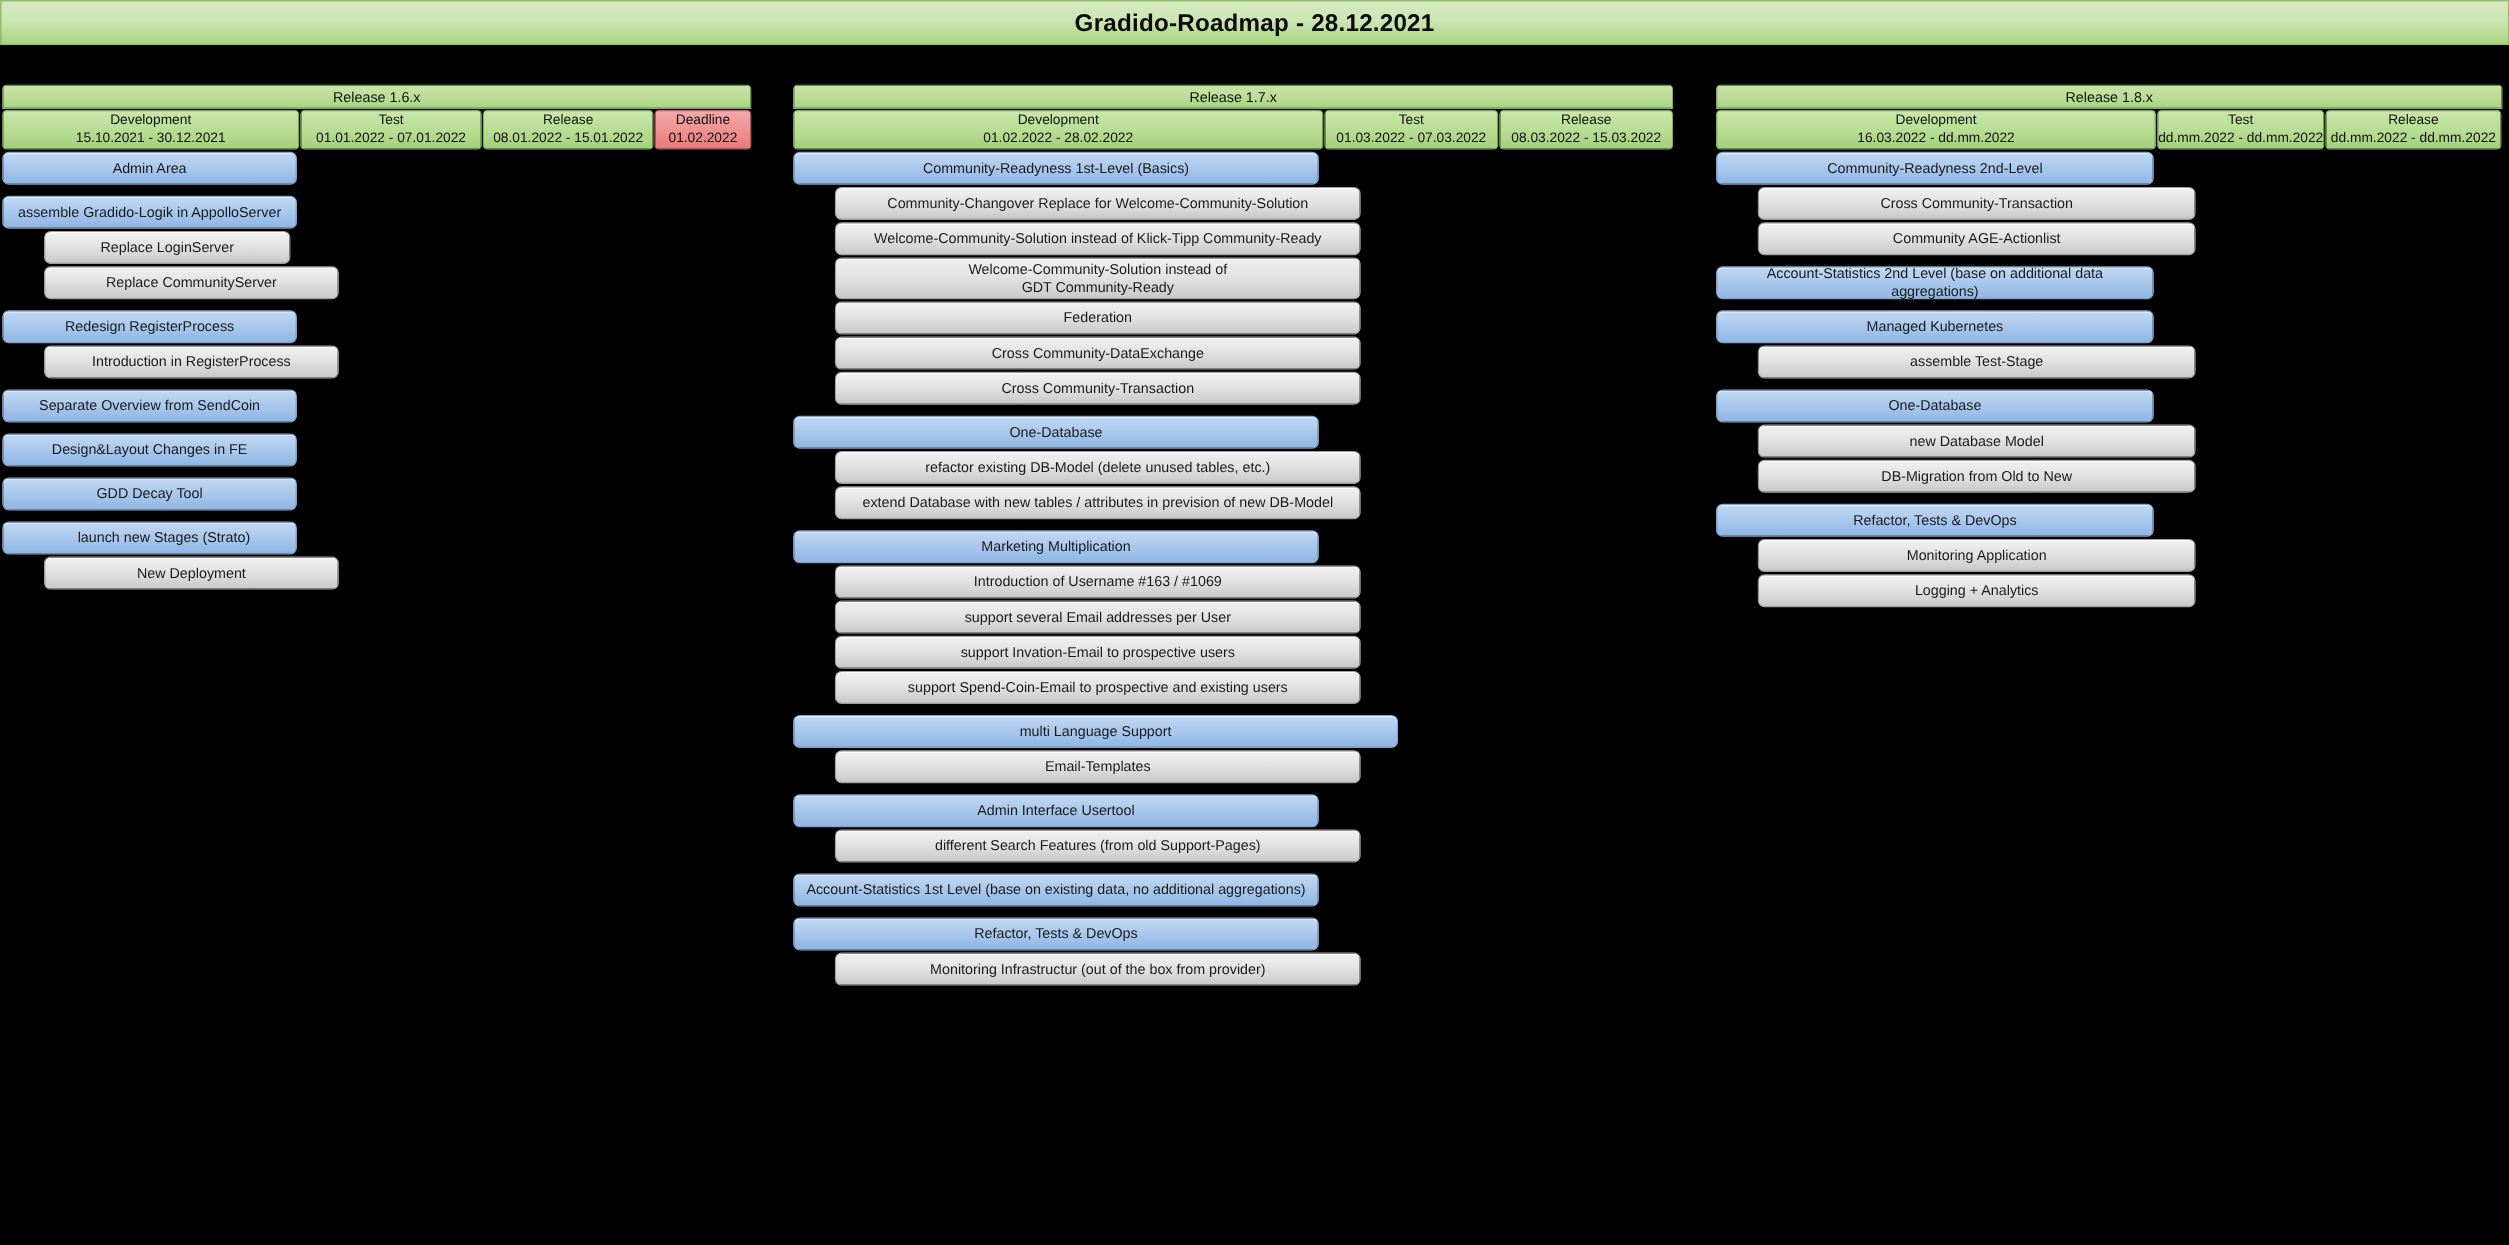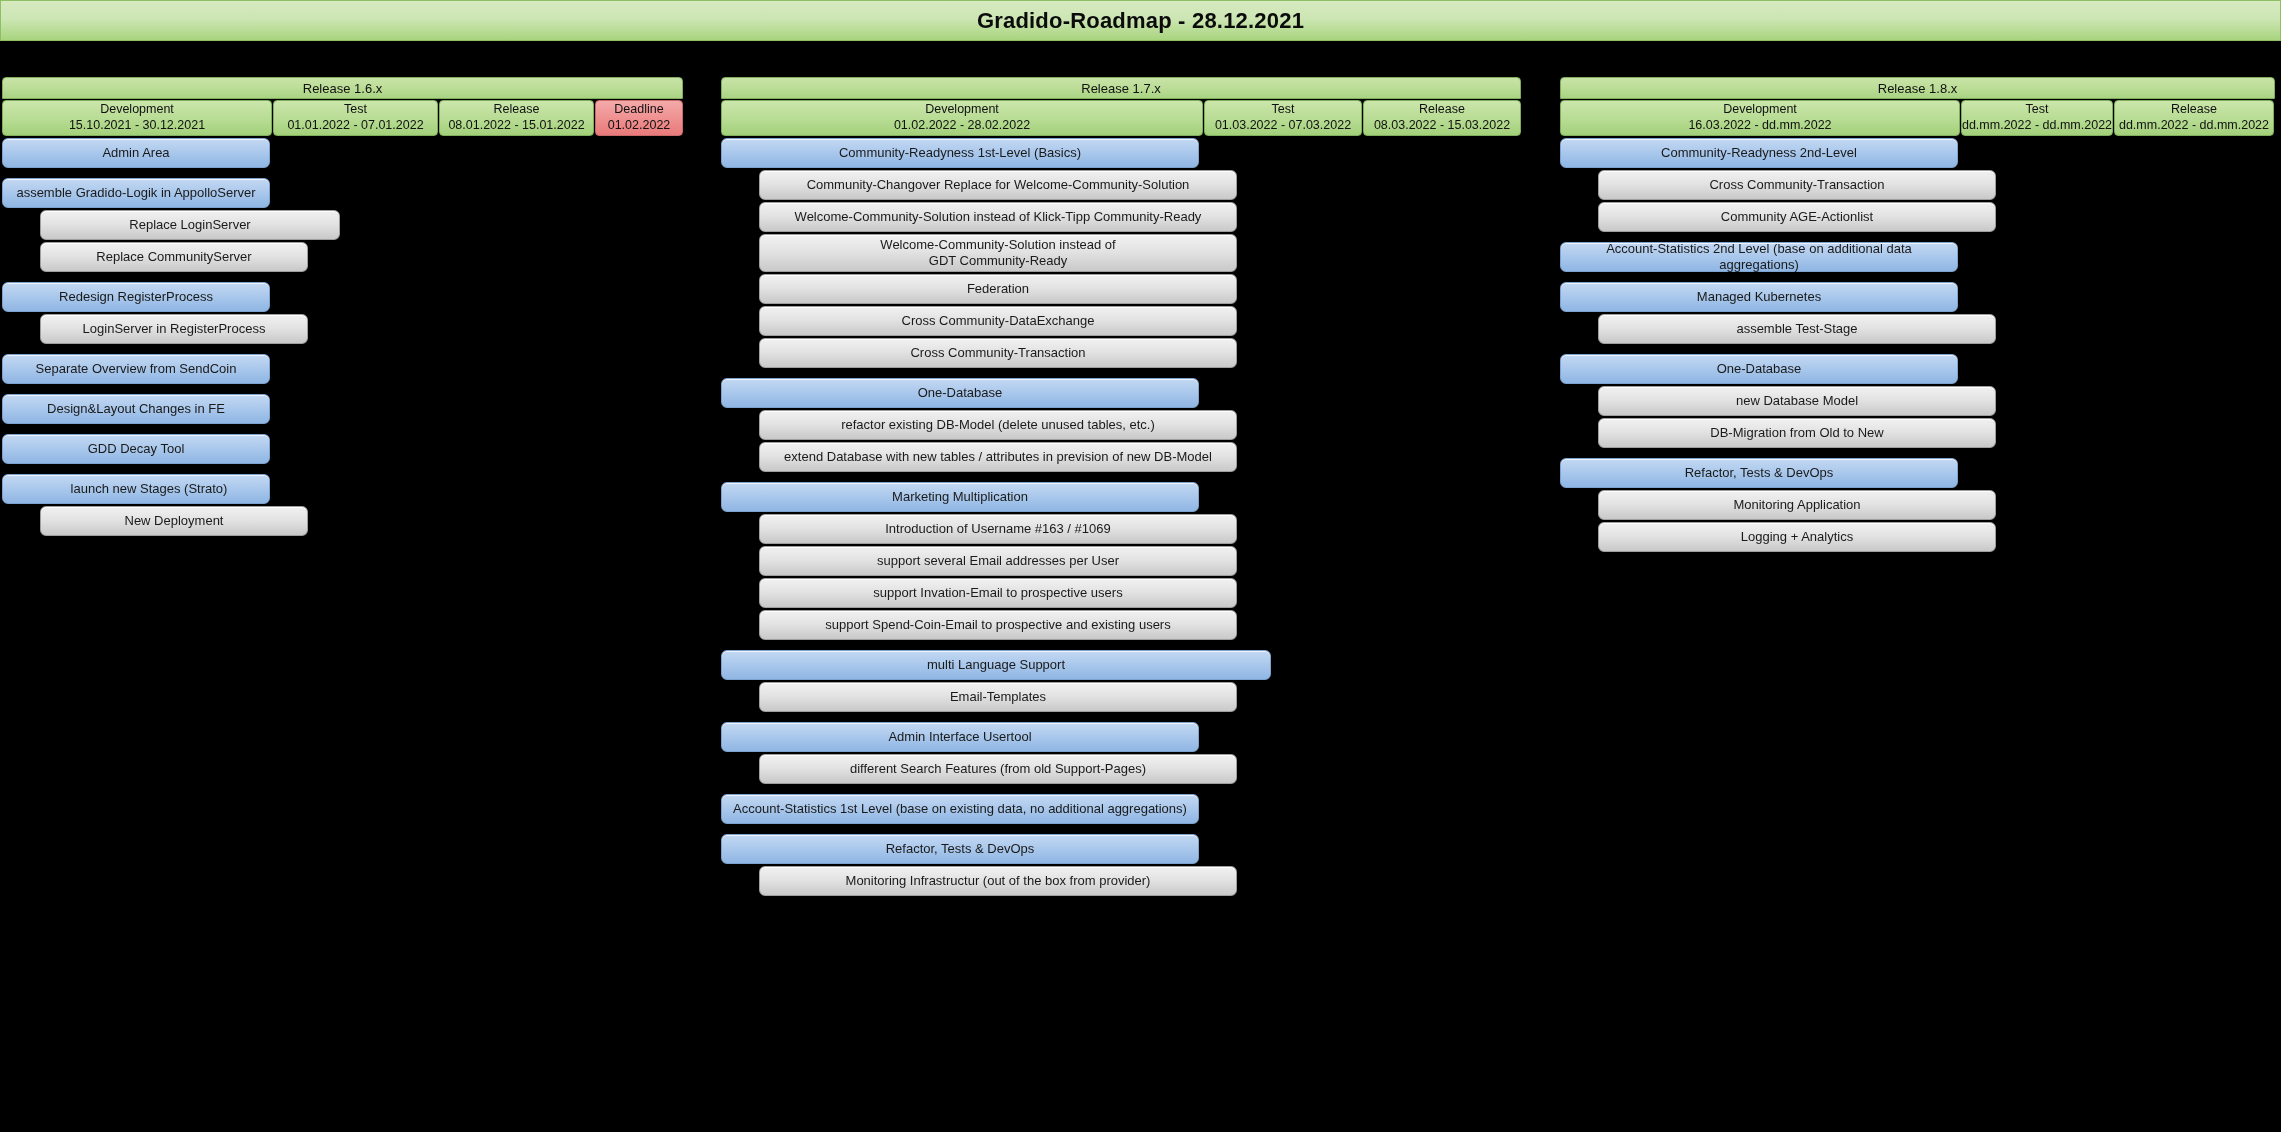--- a/index.html
+++ b/index.html
@@ -139,25 +139,25 @@
           <div class="phase deadline" style="width: 88px;">
             <span class="ph-label">Deadline</span>
             <span class="ph-dates">01.02.2022</span>
           </div>
         </div>
       </div>
       <div class="tasks" style="left: 2px; width: 306px;">
         <div class="task parent h1" style="width: 268px; margin-left: 0px;">Admin Area</div>
         <div class="gap"></div>
         <div class="task parent h1" style="width: 268px; margin-left: 0px;">assemble Gradido-Logik in AppolloServer</div>
-        <div class="task child h1" style="width: 300px; margin-left: 38px; white-space: pre-line;">Replace LoginServer</div>
+        <div class="task child h1" style="width: 224px; margin-left: 38px; white-space: pre-line;">Replace LoginServer</div>
         <div class="task child h1" style="width: 268px; margin-left: 38px; white-space: pre-line;">Replace CommunityServer</div>
         <div class="gap"></div>
         <div class="task parent h1" style="width: 268px; margin-left: 0px;">Redesign RegisterProcess</div>
-        <div class="task child h1" style="width: 268px; margin-left: 38px; white-space: pre-line;">LoginServer in RegisterProcess</div>
+        <div class="task child h1" style="width: 268px; margin-left: 38px; white-space: pre-line;">Introduction in RegisterProcess</div>
         <div class="gap"></div>
         <div class="task parent h1" style="width: 268px; margin-left: 0px;">Separate Overview from SendCoin</div>
         <div class="gap"></div>
         <div class="task parent h1" style="width: 268px; margin-left: 0px;">Design&amp;Layout Changes in FE</div>
         <div class="gap"></div>
         <div class="task parent h1" style="width: 268px; margin-left: 0px;">GDD Decay Tool</div>
         <div class="gap"></div>
         <div class="task parent h1" style="width: 268px; margin-left: 0px; padding-left: 32px;">launch new Stages (Strato)</div>
         <div class="task child h1" style="width: 268px; margin-left: 38px; white-space: pre-line;">New Deployment</div>
       </div>

